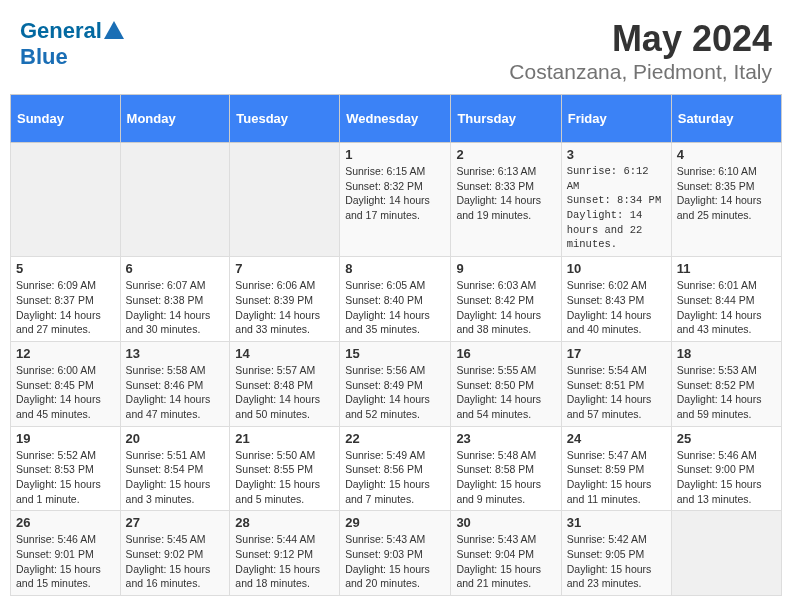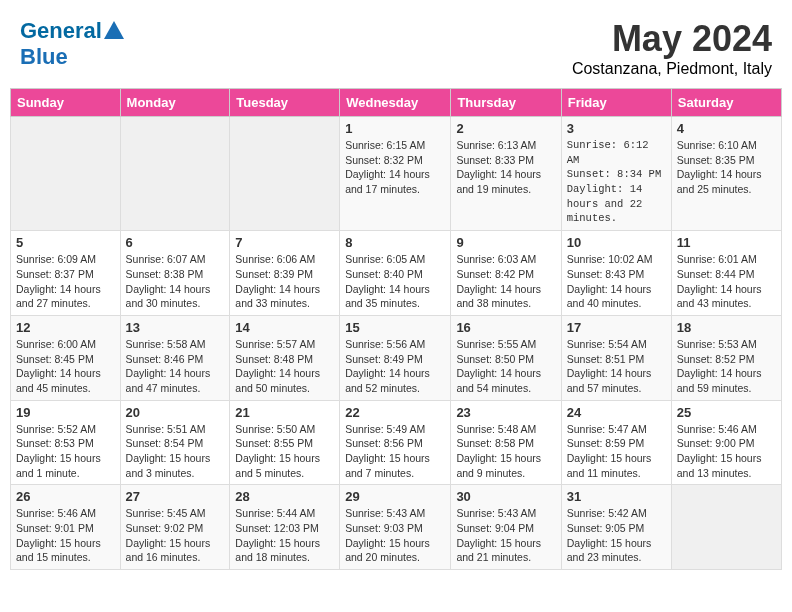--- a/index.html
+++ b/index.html
@@ -47,33 +47,33 @@
     .title-area {
       text-align: right;
       margin-left: 48px;
     }
     .month-year {
       font-size: 36px;
       font-weight: bold;
       color: #333;
     }
     .location {
-      font-size: 16px;
-      color: #000000;
+      font-size: 21px;
+      color: #737373;
     }
     .calendar {
       width: 100%;
       border-collapse: collapse;
       margin-top: 4px;
     }
     .calendar th {
-      background-color: #ec4899;
+      background-color: #3b82f6;
       color: #fff;
       text-align: left;
-      padding: 6px 6px;
+      padding: 16px 6px;
       font-size: 13px;
       border: 1px solid #ccc;
     }
     .calendar td {
       vertical-align: top;
       padding: 4px 5px;
       font-size: 11px;
       border: 1px solid #ddd;
       width: 113px;
       height: 80px;
@@ -186,21 +186,21 @@
 Daylight: 14 hours and 35 minutes.</div>
         </td>
         <td>
           <span class="day-num">9</span>
           <div class="day-info" style="white-space: pre-line;">Sunrise: 6:03 AM
 Sunset: 8:42 PM
 Daylight: 14 hours and 38 minutes.</div>
         </td>
         <td>
           <span class="day-num">10</span>
-          <div class="day-info" style="white-space: pre-line;">Sunrise: 10:02 AM
+          <div class="day-info" style="white-space: pre-line;">Sunrise: 6:02 AM
 Sunset: 8:43 PM
 Daylight: 14 hours and 40 minutes.</div>
         </td>
         <td>
           <span class="day-num">11</span>
           <div class="day-info" style="white-space: pre-line;">Sunrise: 6:01 AM
 Sunset: 8:44 PM
 Daylight: 14 hours and 43 minutes.</div>
         </td>
       </tr>
@@ -301,21 +301,21 @@
         </td>
         <td>
           <span class="day-num">27</span>
           <div class="day-info" style="white-space: pre-line;">Sunrise: 5:45 AM
 Sunset: 9:02 PM
 Daylight: 15 hours and 16 minutes.</div>
         </td>
         <td>
           <span class="day-num">28</span>
           <div class="day-info" style="white-space: pre-line;">Sunrise: 5:44 AM
-Sunset: 12:03 PM
+Sunset: 9:12 PM
 Daylight: 15 hours and 18 minutes.</div>
         </td>
         <td>
           <span class="day-num">29</span>
           <div class="day-info" style="white-space: pre-line;">Sunrise: 5:43 AM
 Sunset: 9:03 PM
 Daylight: 15 hours and 20 minutes.</div>
         </td>
         <td>
           <span class="day-num">30</span>

